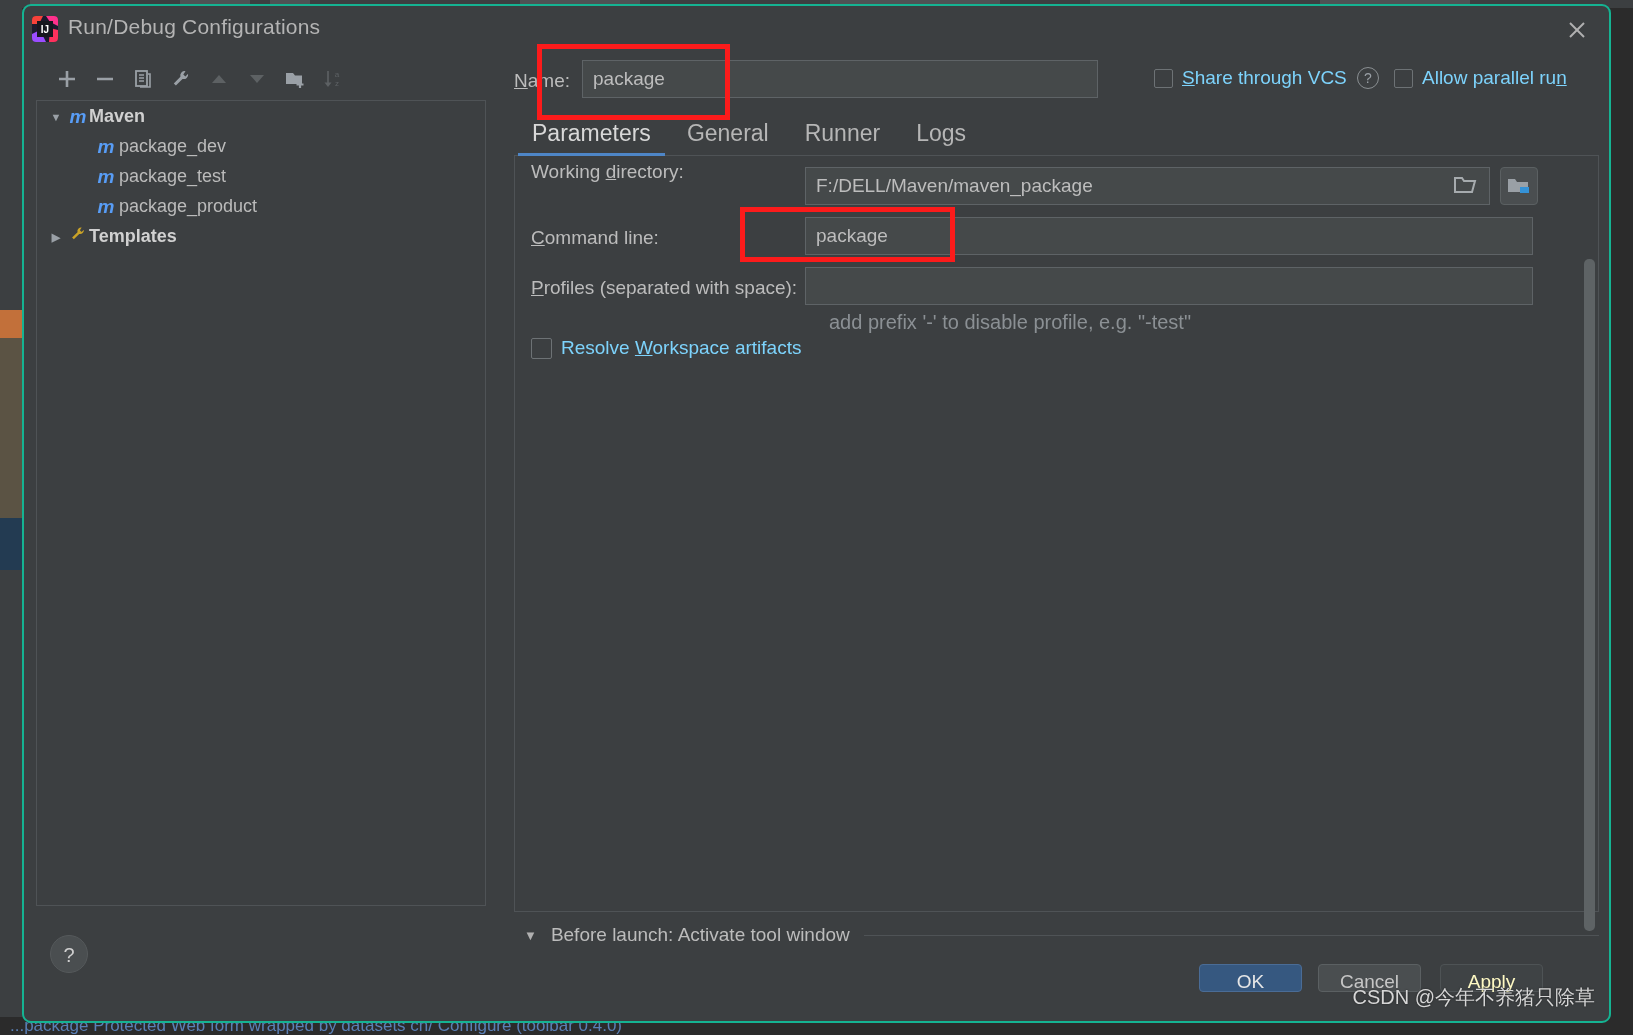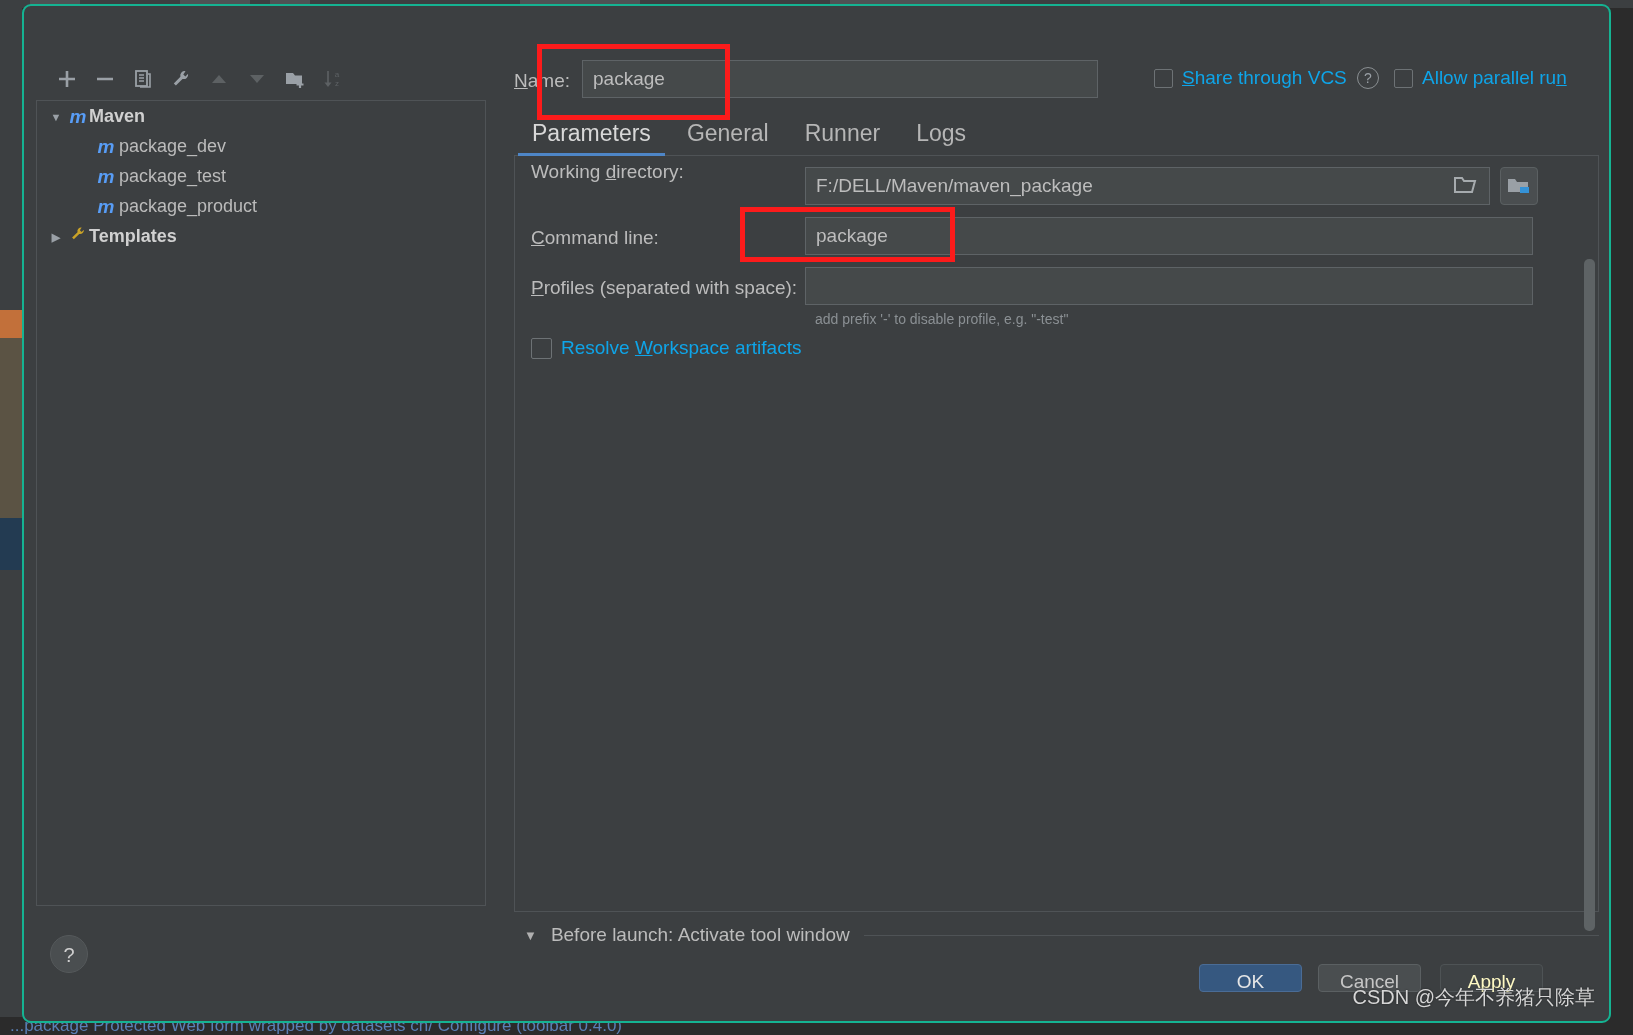--- a/index.html
+++ b/index.html
@@ -122,21 +122,21 @@
     font-size: 19px; padding: 0 10px; font-family: "Liberation Sans", sans-serif;
     outline: none;
   }
   #vcs-check { position: absolute; left: 640px; top: 7px; display:flex; align-items:center; }
   #parallel-check { position: absolute; left: 880px; top: 7px; display:flex; align-items:center; }
   .cb {
     width: 19px; height: 19px; border: 1px solid #6d7275;
     background: #3c3f41; display: inline-block; border-radius: 2px;
     cursor: pointer; flex: 0 0 auto;
   }
-  .cb-label { font-size: 19px; color: #0ea5e9; margin-left: 9px; white-space: nowrap; }
+  .cb-label { font-size: 19px; color: #7dd3fc; margin-left: 9px; white-space: nowrap; }
   #vcs-help {
     width: 22px; height: 22px; border-radius: 50%; border: 1px solid #8a8f92;
     color: #9aa0a6; font-size: 14px; text-align:center; line-height:20px;
     margin-left: 10px; cursor: pointer; flex: 0 0 auto;
   }
 
   #tabs {
     position: absolute; left: 12px; top: 62px; right: 10px; height: 42px;
     border-bottom: 1px solid #4f5356;
   }
@@ -164,21 +164,21 @@
   }
   .browse-ico {
     position: absolute; cursor: pointer; color: #a6abae;
   }
   #module-btn {
     position: absolute; width: 38px; height: 38px;
     background: #4a4e50; border: 1px solid #5b6062; border-radius: 4px;
     cursor: pointer; display:flex; align-items:center; justify-content:center;
   }
   #profiles-hint {
-    position: absolute; font-size: 14px; color: #8b9094;
+    position: absolute; font-size: 20px; color: #8b9094; margin-left: 14px;
   }
   #resolve-check { position: absolute; display: flex; align-items: center; cursor: pointer; }
 
   
   #before-launch {
     position: absolute; left: 12px; top: 866px; right: 10px; height: 34px;
     display: flex; align-items: center;
   }
   #bl-twisty { color: #b0b0b0; font-size: 13px; margin-left: 10px; cursor:pointer; }
   #bl-text { font-size: 19px; color: #bcbcbc; margin-left: 14px; white-space: nowrap; }
@@ -238,20 +238,40 @@
     <div class="tick" style="left:830px;width:170px;"></div>
     <div class="tick" style="left:1090px;width:90px;"></div>
     <div class="tick" style="left:1320px;width:150px;"></div>
   </div>
 
   <div id="ide-bottom-line">...package Protected Web form wrapped by datasets ch/  Configure  (toolbar 0.4.0)</div>
 </div>
 
 <div id="dialog">
 
+  <div id="title-bar">
+    <div id="title-icon">
+      <svg width="26" height="26" viewBox="0 0 26 26">
+        <rect x="0" y="0" width="26" height="26" rx="3" fill="#1b1b2e"></rect>
+        <path d="M0 0 L11 0 L7 8 L0 8 Z" fill="#f6423a"></path>
+        <path d="M14 0 L26 0 L26 10 L18 6 Z" fill="#ff318c"></path>
+        <path d="M0 18 L8 14 L14 26 L0 26 Z" fill="#9b4dff"></path>
+        <path d="M18 12 L26 14 L26 26 L17 26 Z" fill="#fe315d"></path>
+        <rect x="5" y="5" width="16" height="16" fill="#17171f"></rect>
+        <text x="13" y="17" font-family="Liberation Sans, sans-serif" font-size="10" font-weight="bold" fill="#ffffff" text-anchor="middle">IJ</text>
+      </svg>
+    </div>
+    <div id="title-text">Run/Debug Configurations</div>
+    <div id="close-btn">
+      <svg width="20" height="20" viewBox="0 0 20 20">
+        <line x1="3" y1="3" x2="17" y2="17" stroke="#b0b0b0" stroke-width="2"></line>
+        <line x1="17" y1="3" x2="3" y2="17" stroke="#b0b0b0" stroke-width="2"></line>
+      </svg>
+    </div>
+  </div>
 
   <div id="left-panel">
 
     <div id="tree-toolbar">
       <div class="tb-btn" style="left:18px;">
         <svg width="22" height="22" viewBox="0 0 22 22">
           <line x1="11" y1="3" x2="11" y2="19" stroke="#9aa0a6" stroke-width="2.6"></line>
           <line x1="3" y1="11" x2="19" y2="11" stroke="#9aa0a6" stroke-width="2.6"></line>
         </svg>
       </div>

